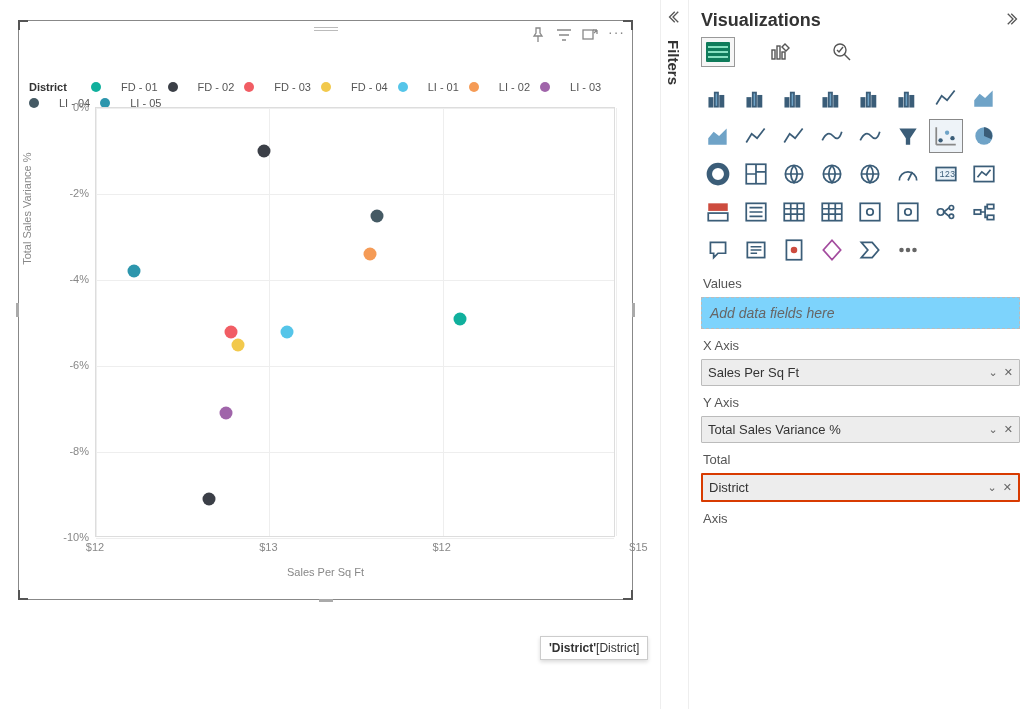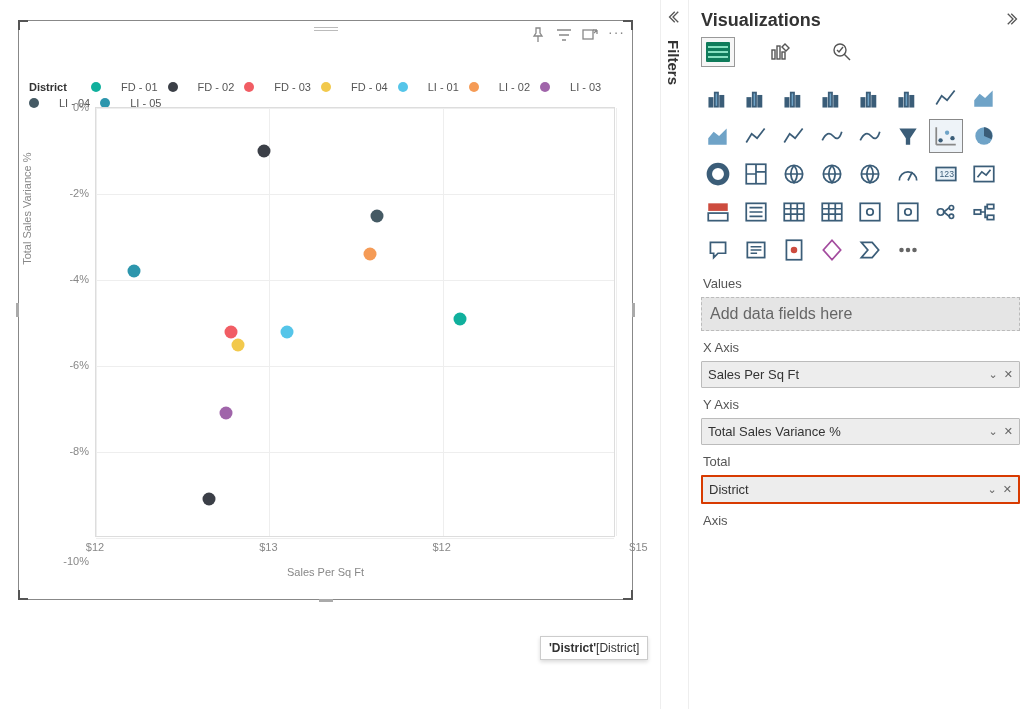--- a/index.html
+++ b/index.html
@@ -42,28 +42,28 @@
   .filters-vertical { position: absolute; top: 40px; left: 4px; writing-mode: vertical-rl; font-size: 15px; color: #333; font-weight: 600; }
 
   .viz-panel { flex: 1; border-left: 1px solid #eee; padding: 10px 8px 0 12px; overflow: hidden; position: relative; }
   .viz-header { display: flex; justify-content: space-between; align-items: center; }
   .viz-header h2 { margin: 0; font-size: 18px; font-weight: 600; }
   .viz-expand { color: #555; }
   .viz-sub { margin-top: 12px; font-size: 13px; color: #444; }
   .build-tabs { display: flex; gap: 28px; margin-top: 6px; }
   .build-tab { width: 34px; height: 30px; display: flex; align-items: center; justify-content: center; cursor: pointer; }
   .build-tab.active { border: 1px solid #999; background: #f6f6f6; }
-  .viz-grid { margin-top: 14px; display: grid; grid-template-columns: repeat(8, 34px); gap: 4px 4px; }
+  .viz-grid { margin-top: 14px; display: grid; grid-template-columns: repeat(8, 34px); gap: 4px 4px; font-family: Liberation Mono, monospace; }
   .viz-icon { width: 34px; height: 34px; display: flex; align-items: center; justify-content: center; cursor: pointer; }
   .viz-icon.selected { border: 1px solid #888; background: #eef3f8; }
   .viz-icon svg { width: 26px; height: 26px; }
 
   .field-section { margin-top: 9px; }
   .field-label { font-size: 13px; color: #555; margin-bottom: 6px; padding-left: 2px; }
-  .field-well { border: 1px dashed #bbb; padding: 7px 8px; font-size: 16px; color: #666; background: #e5e5e5; }
+  .field-well { border: 1px dashed #bbb; padding: 7px 8px; font-size: 14px; color: #666; background: #7dd3fc; font-style: italic; }
   .field-pill { border: 1px solid #bbb; background: #ededed; padding: 5px 6px; font-size: 13px; color: #333; display: flex; align-items: center; justify-content: space-between; border-radius: 1px; }
   .field-pill.highlight { border: 2px solid #d83b01; }
   .field-pill .controls { display: flex; gap: 6px; color: #666; font-size: 11px; }
 
   .drag-tooltip { position: absolute; left: 540px; top: 636px; background: #fff; border: 1px solid #ccc; padding: 4px 8px; font-size: 12px; box-shadow: 0 2px 4px rgba(0,0,0,0.15); white-space: nowrap; }
   .drag-tooltip b { font-weight: 700; }
 </style>
 </head>
 <body>
 
@@ -142,21 +142,21 @@
             <span>LI - 05</span>
           </span>
         </div>
 
       <div class="y-ticks" id="y-ticks">
           <div class="y-tick" style="top: 0px;">0%</div>
           <div class="y-tick" style="top: 86px;">-2%</div>
           <div class="y-tick" style="top: 172px;">-4%</div>
           <div class="y-tick" style="top: 258px;">-6%</div>
           <div class="y-tick" style="top: 344px;">-8%</div>
-          <div class="y-tick" style="top: 454px;">-10%</div>
+          <div class="y-tick" style="top: 430px;">-10%</div>
         </div>
       <div class="plot" id="plot">
           <div class="grid-v" style="left: 0px;"></div>
           <div class="grid-v" style="left: 173.333px;"></div>
           <div class="grid-v" style="left: 346.667px;"></div>
           <div class="grid-v" style="left: 520px;"></div>
           <div class="grid-h" style="top: 0px;"></div>
           <div class="grid-h" style="top: 86px;"></div>
           <div class="grid-h" style="top: 172px;"></div>
           <div class="grid-h" style="top: 258px;"></div>

